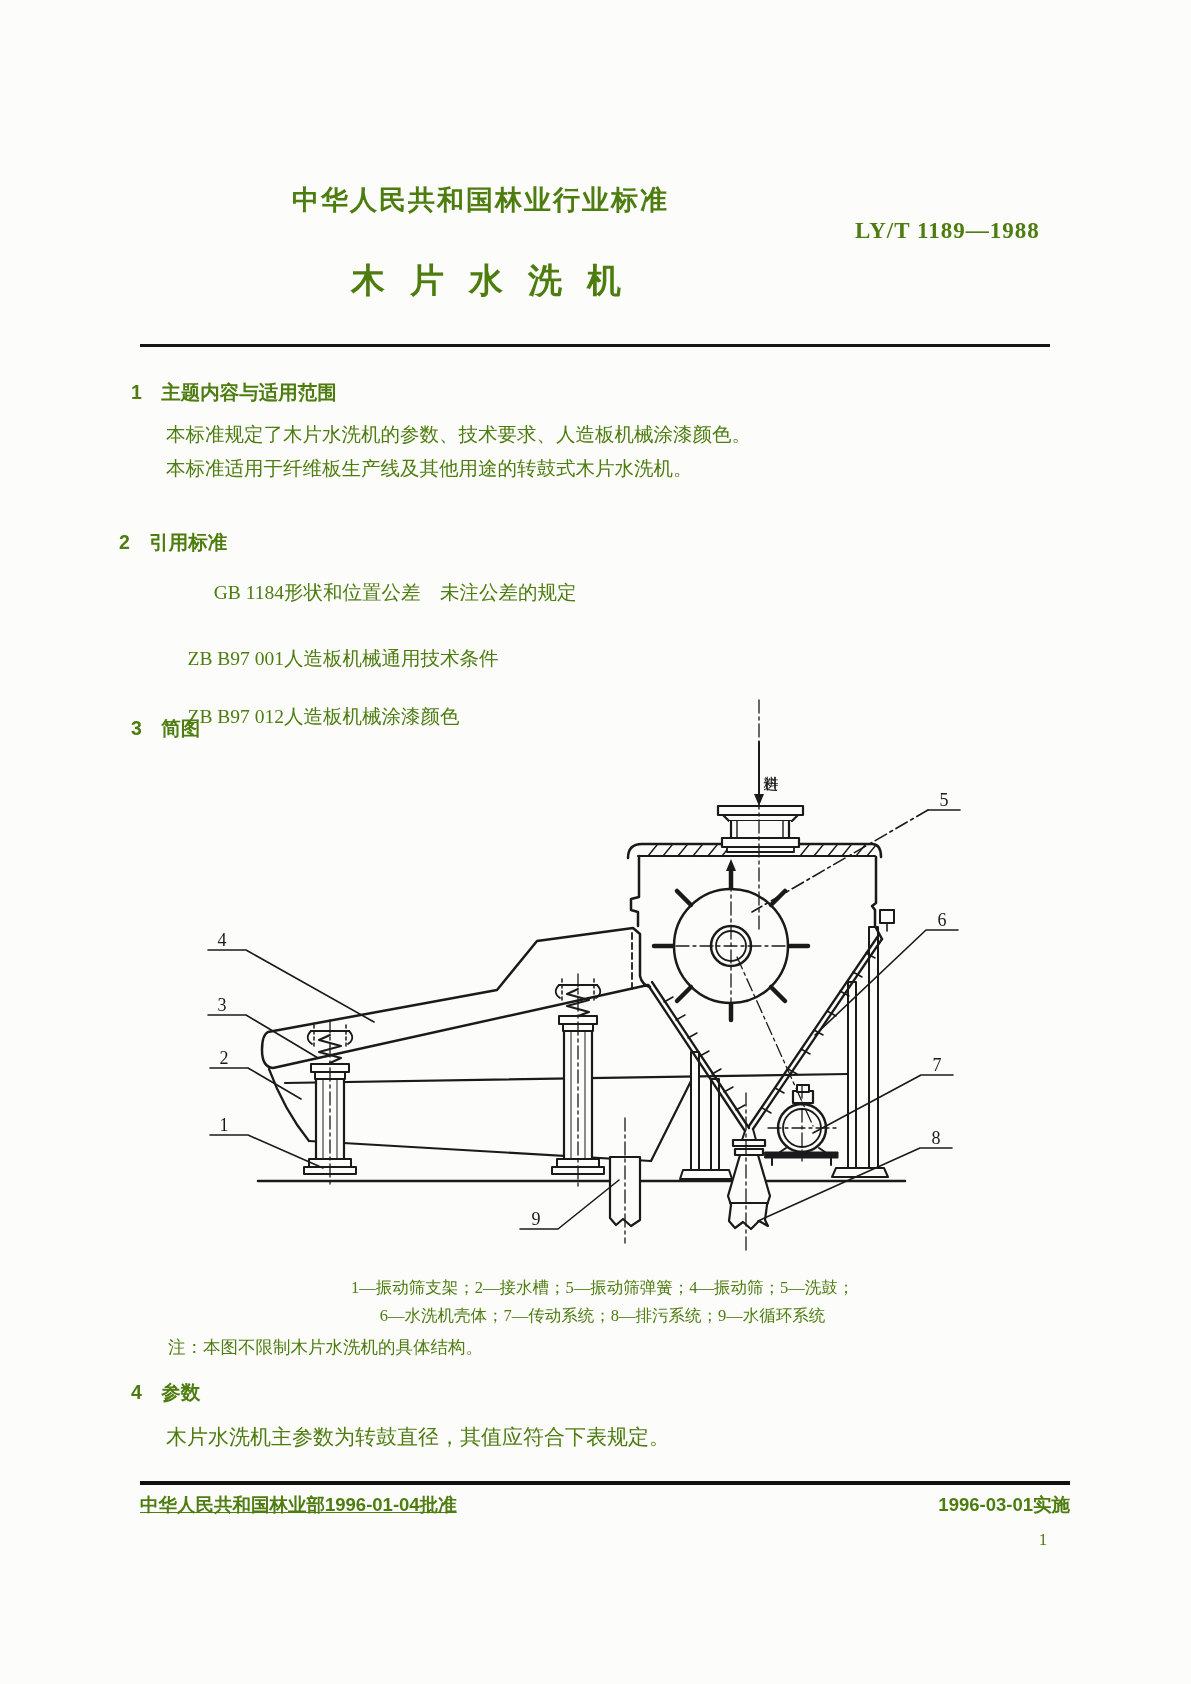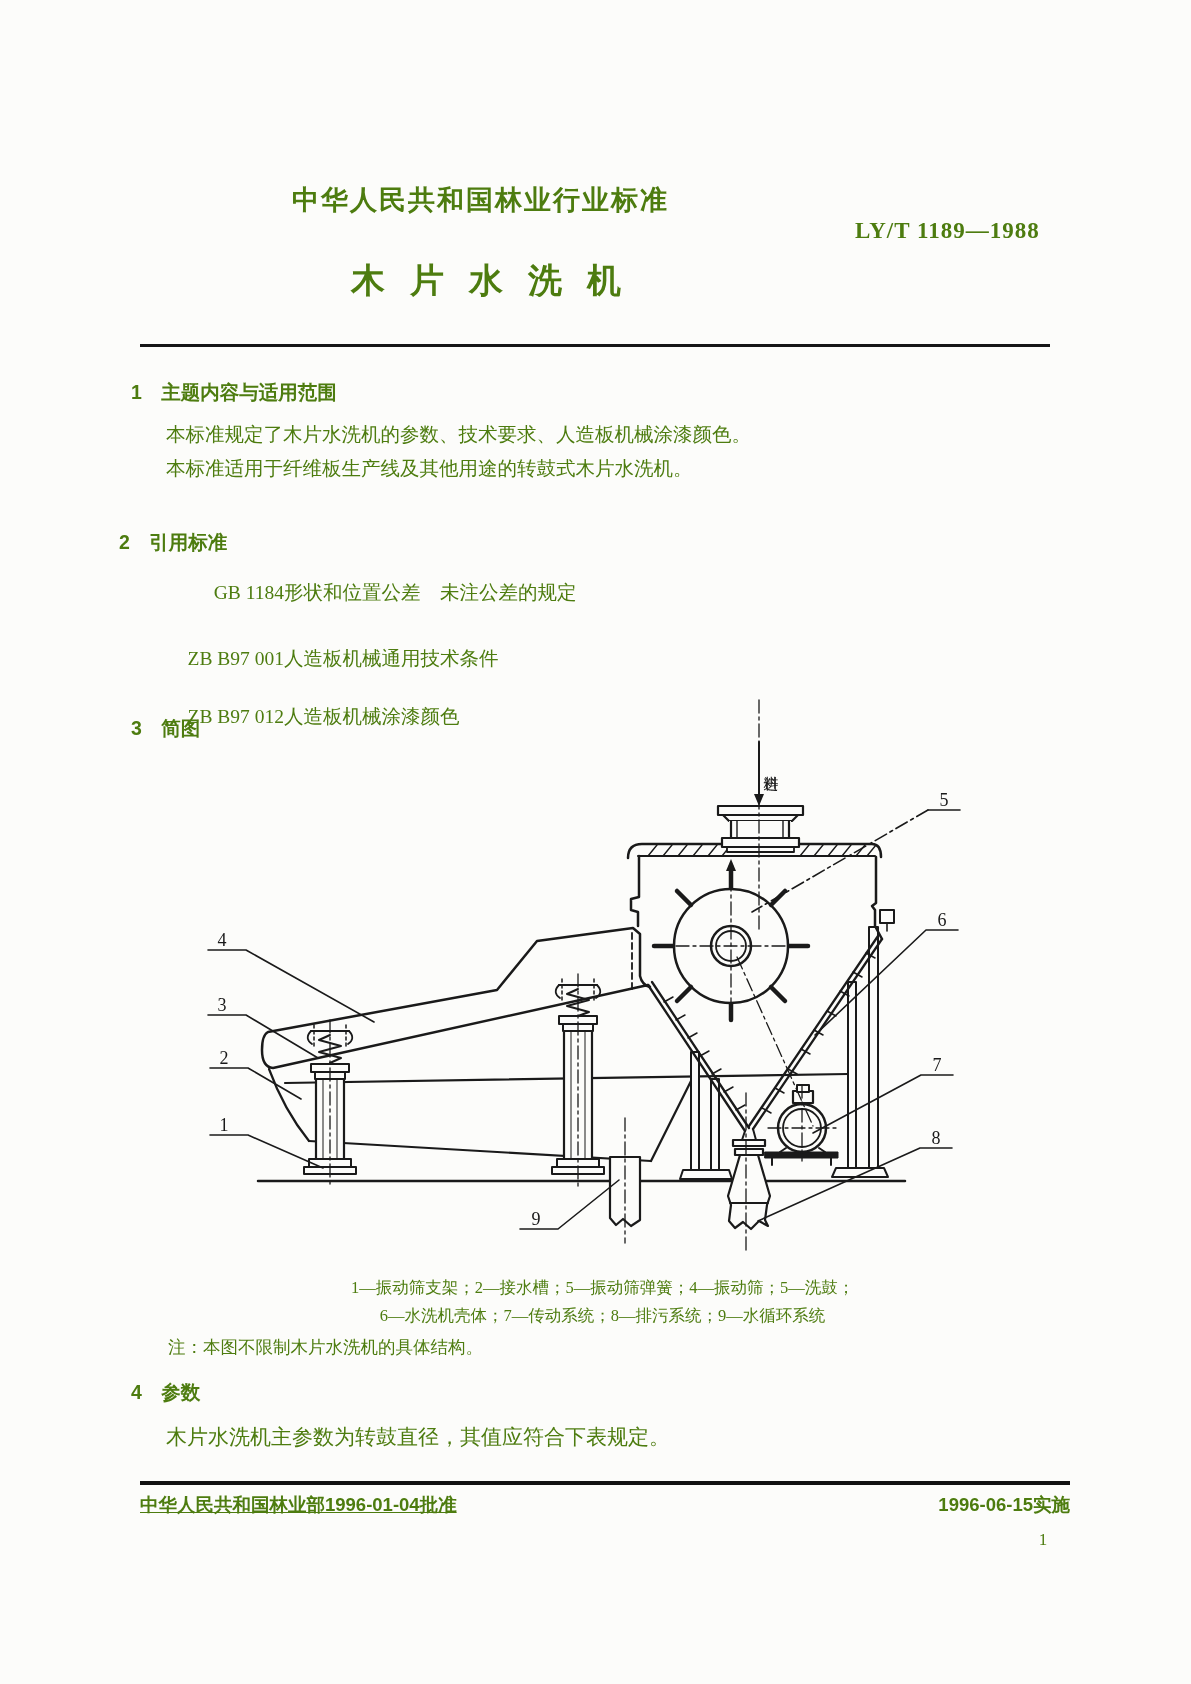--- a/index.html
+++ b/index.html
@@ -236,16 +236,16 @@
 
   <div class="abs cap" id="cap1">1—振动筛支架；2—接水槽；5—振动筛弹簧；4—振动筛；5—洗鼓；</div>
   <div class="abs cap" id="cap2">6—水洗机壳体；7—传动系统；8—排污系统；9—水循环系统</div>
   <div class="abs" id="fig-note">注：本图不限制木片水洗机的具体结构。</div>
 
   <div class="abs hd h-sec" id="h4">4　参数</div>
   <div class="abs" id="p4">木片水洗机主参数为转鼓直径，其值应符合下表规定。</div>
 
   <div class="abs rule2"></div>
   <div class="abs hd" id="f-left">中华人民共和国林业部1996-01-04批准</div>
-  <div class="abs hd" id="f-right">1996-06-15实施</div>
+  <div class="abs hd" id="f-right">1996-03-01实施</div>
   <div class="abs" id="pagenum">1</div>
 
 </div>
 
 </body></html>

